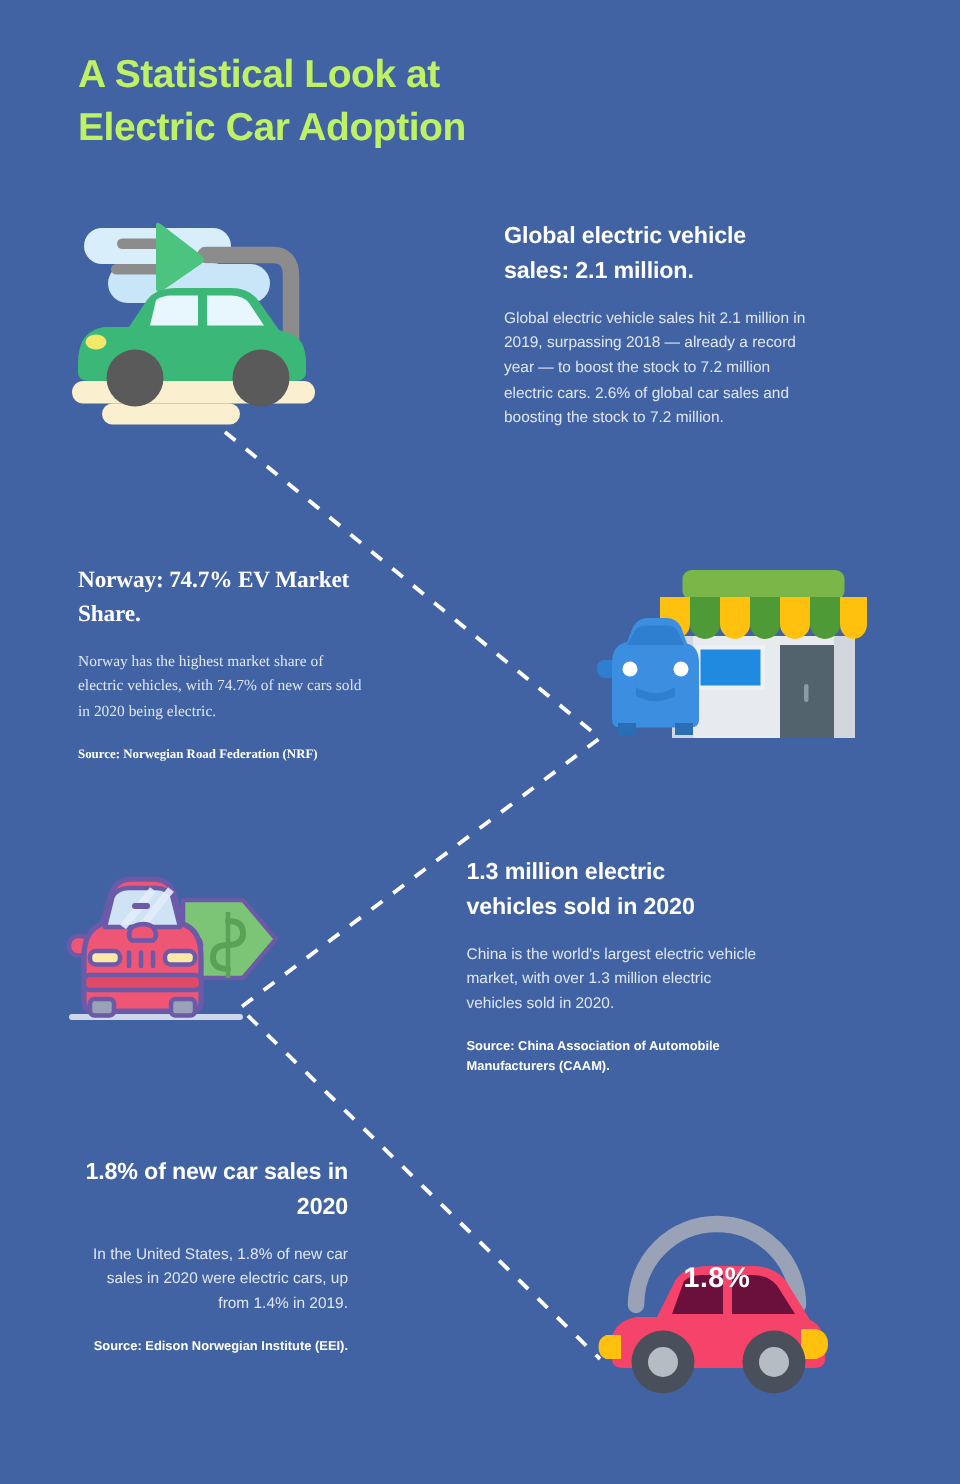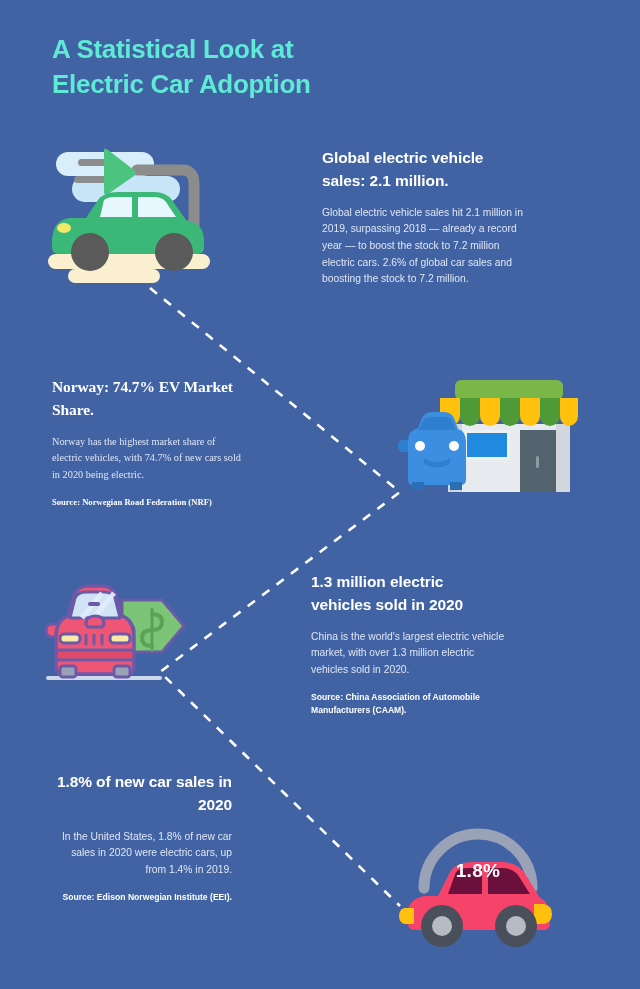--- a/index.html
+++ b/index.html
@@ -10,52 +10,52 @@
     position:relative;
     overflow:hidden;
     color:#ffffff;
   }
   .stage { position:absolute; inset:0; }
 
   
   .title {
     position:absolute; left:52px; top:32px; width:420px;
     font-size:26px; font-weight:bold; line-height:1.33;
-    letter-spacing:-0.3px; color:#5eead4; white-space:pre-line;
+    letter-spacing:-0.3px; color:#bef264; white-space:pre-line;
   }
 
   
   .connectors { position:absolute; inset:0; pointer-events:none; }
 
   
   .block { position:absolute; }
   .block .headline {
     font-size:15.5px; font-weight:bold; line-height:1.5;
     color:#ffffff; margin-bottom:12px; letter-spacing:-0.1px;
   }
   .block .body {
     font-size:10.3px; line-height:1.62; color:#dfe6f5; margin-bottom:12px;
   }
   .block .source {
     font-size:8.6px; font-weight:bold; line-height:1.55; color:#ffffff;
   }
 
-  .blk-global  { left:322px; top:146px; width:208px; }
+  .blk-global  { left:336px; top:146px; width:208px; }
   .blk-norway  { left:52px;  top:375px; width:190px;font-family:Liberation Serif, serif; }
   .blk-china   { left:311px; top:570px; width:196px; }
   .blk-us      { left:52px;  top:770px; width:180px;text-align:right; }
 
   
   .illu { position:absolute; }
   .illu svg { display:block; }
 
   .illu-green { left:42px;  top:142px; }
   .illu-shop  { left:398px; top:372px; }
   .illu-money { left:44px;  top:578px; }
-  .illu-gauge { left:398px; top:814px; }
+  .illu-gauge { left:398px; top:796px; }
 
   .gauge-label {
     position:absolute; left:0; top:46px; width:160px; text-align:center;
     font-size:19px; font-weight:bold; color:#ffffff; letter-spacing:0.3px;
   }
 </style>
 </head>
 <body>
 
 <div class="stage">

